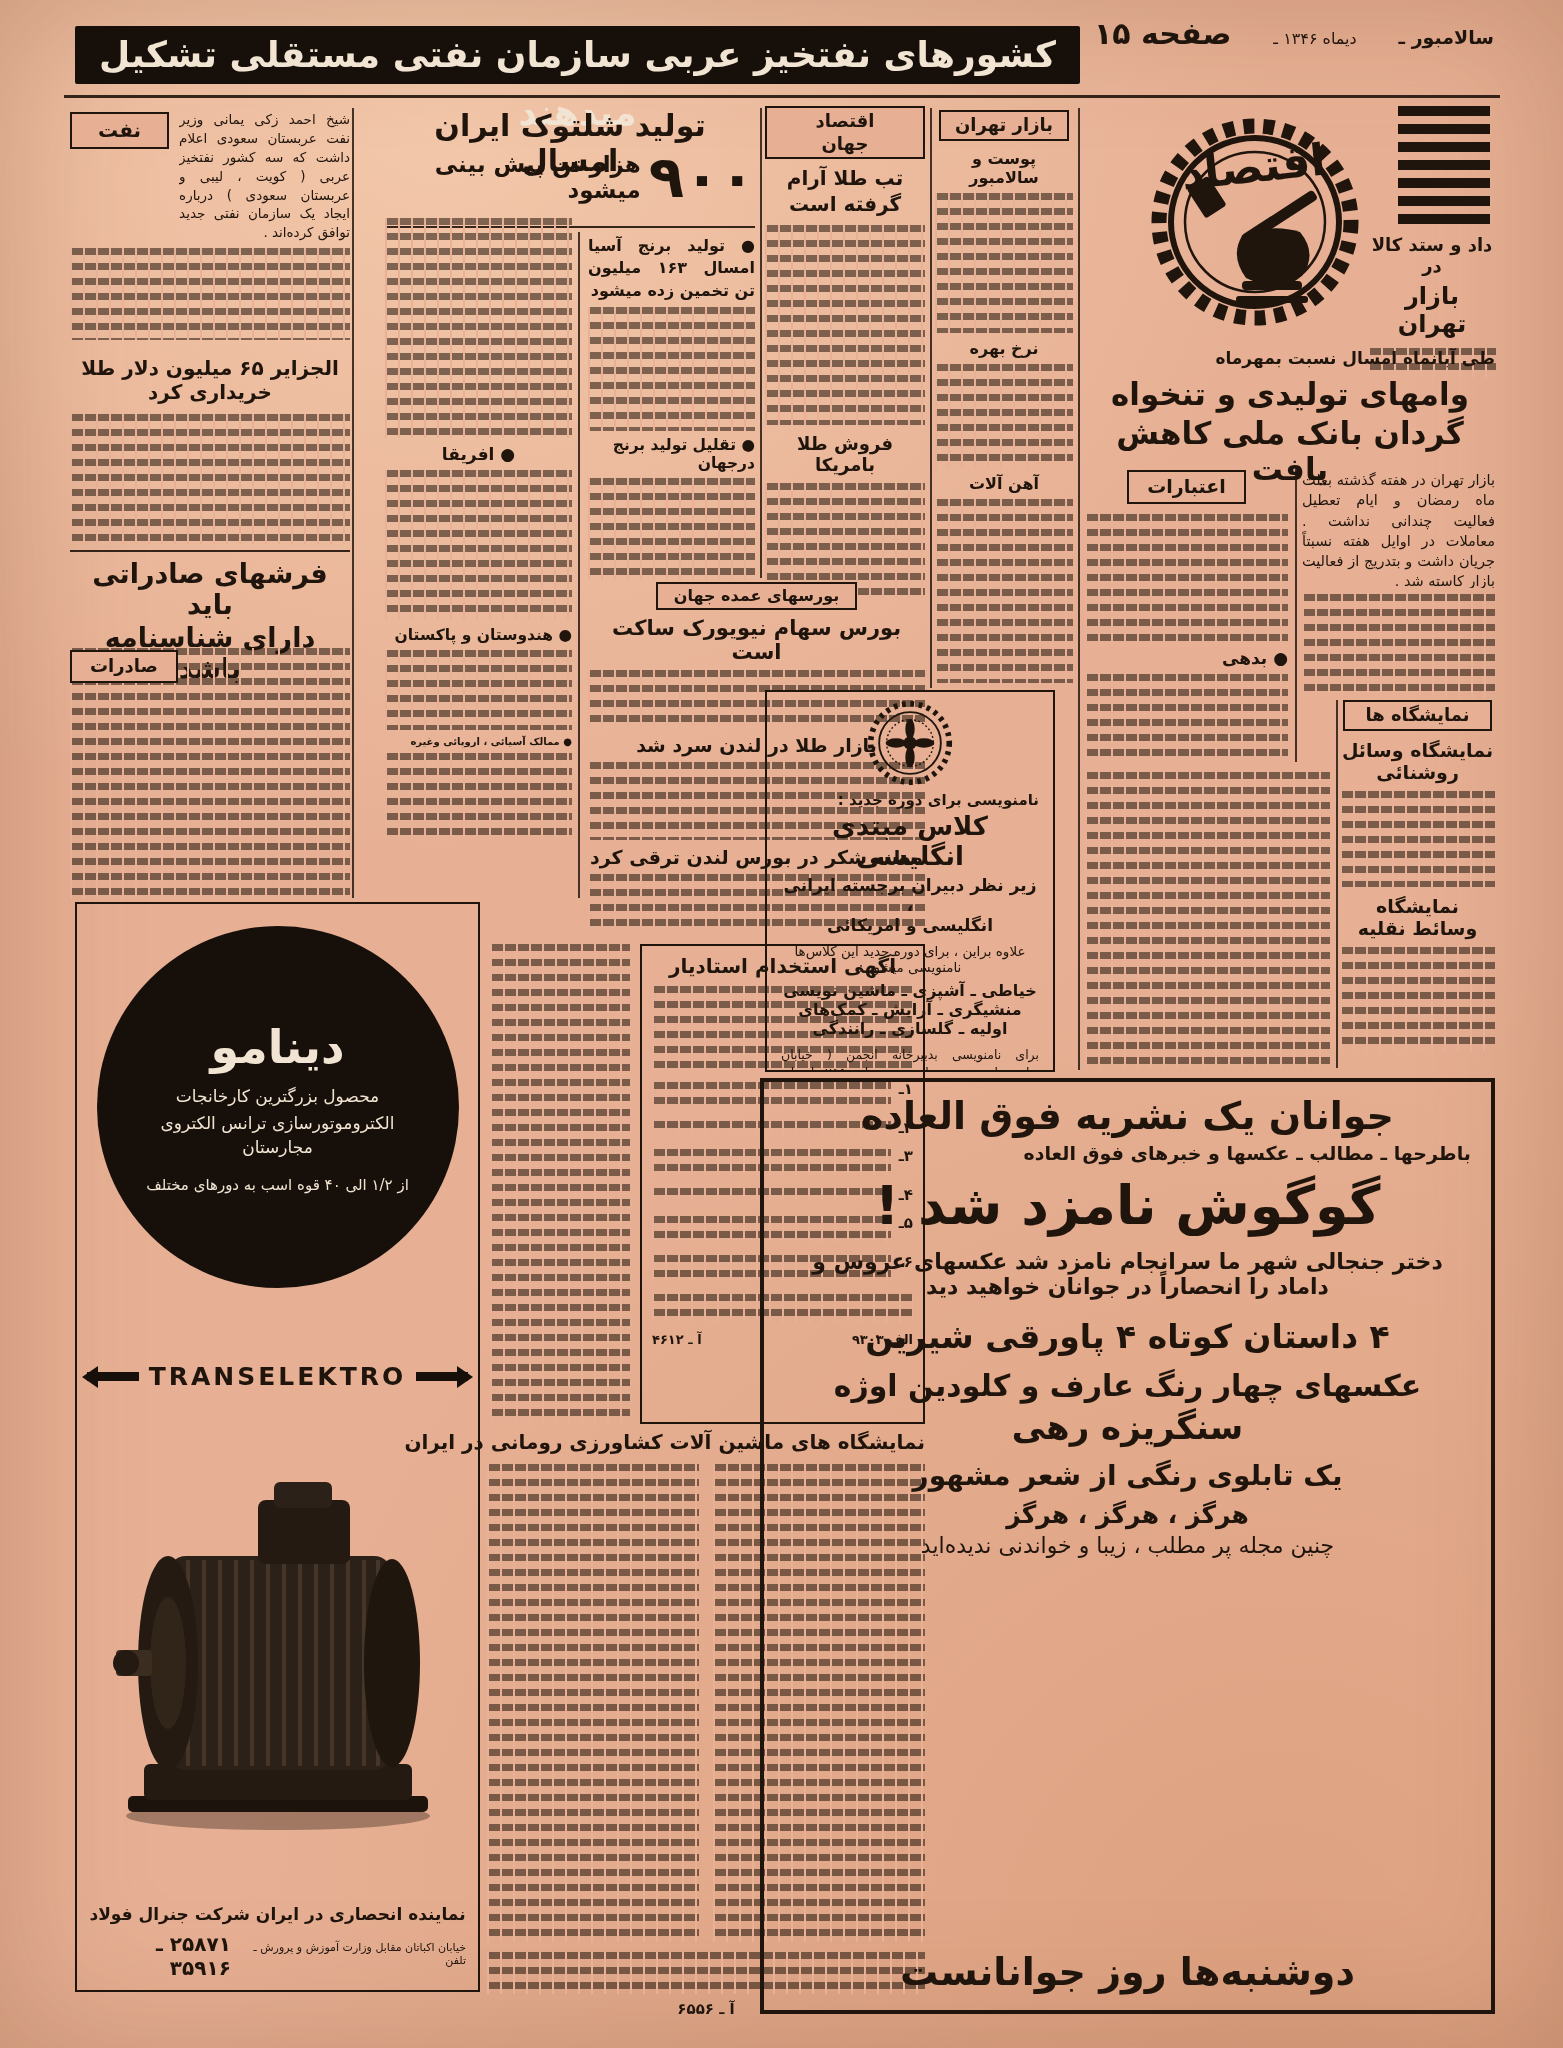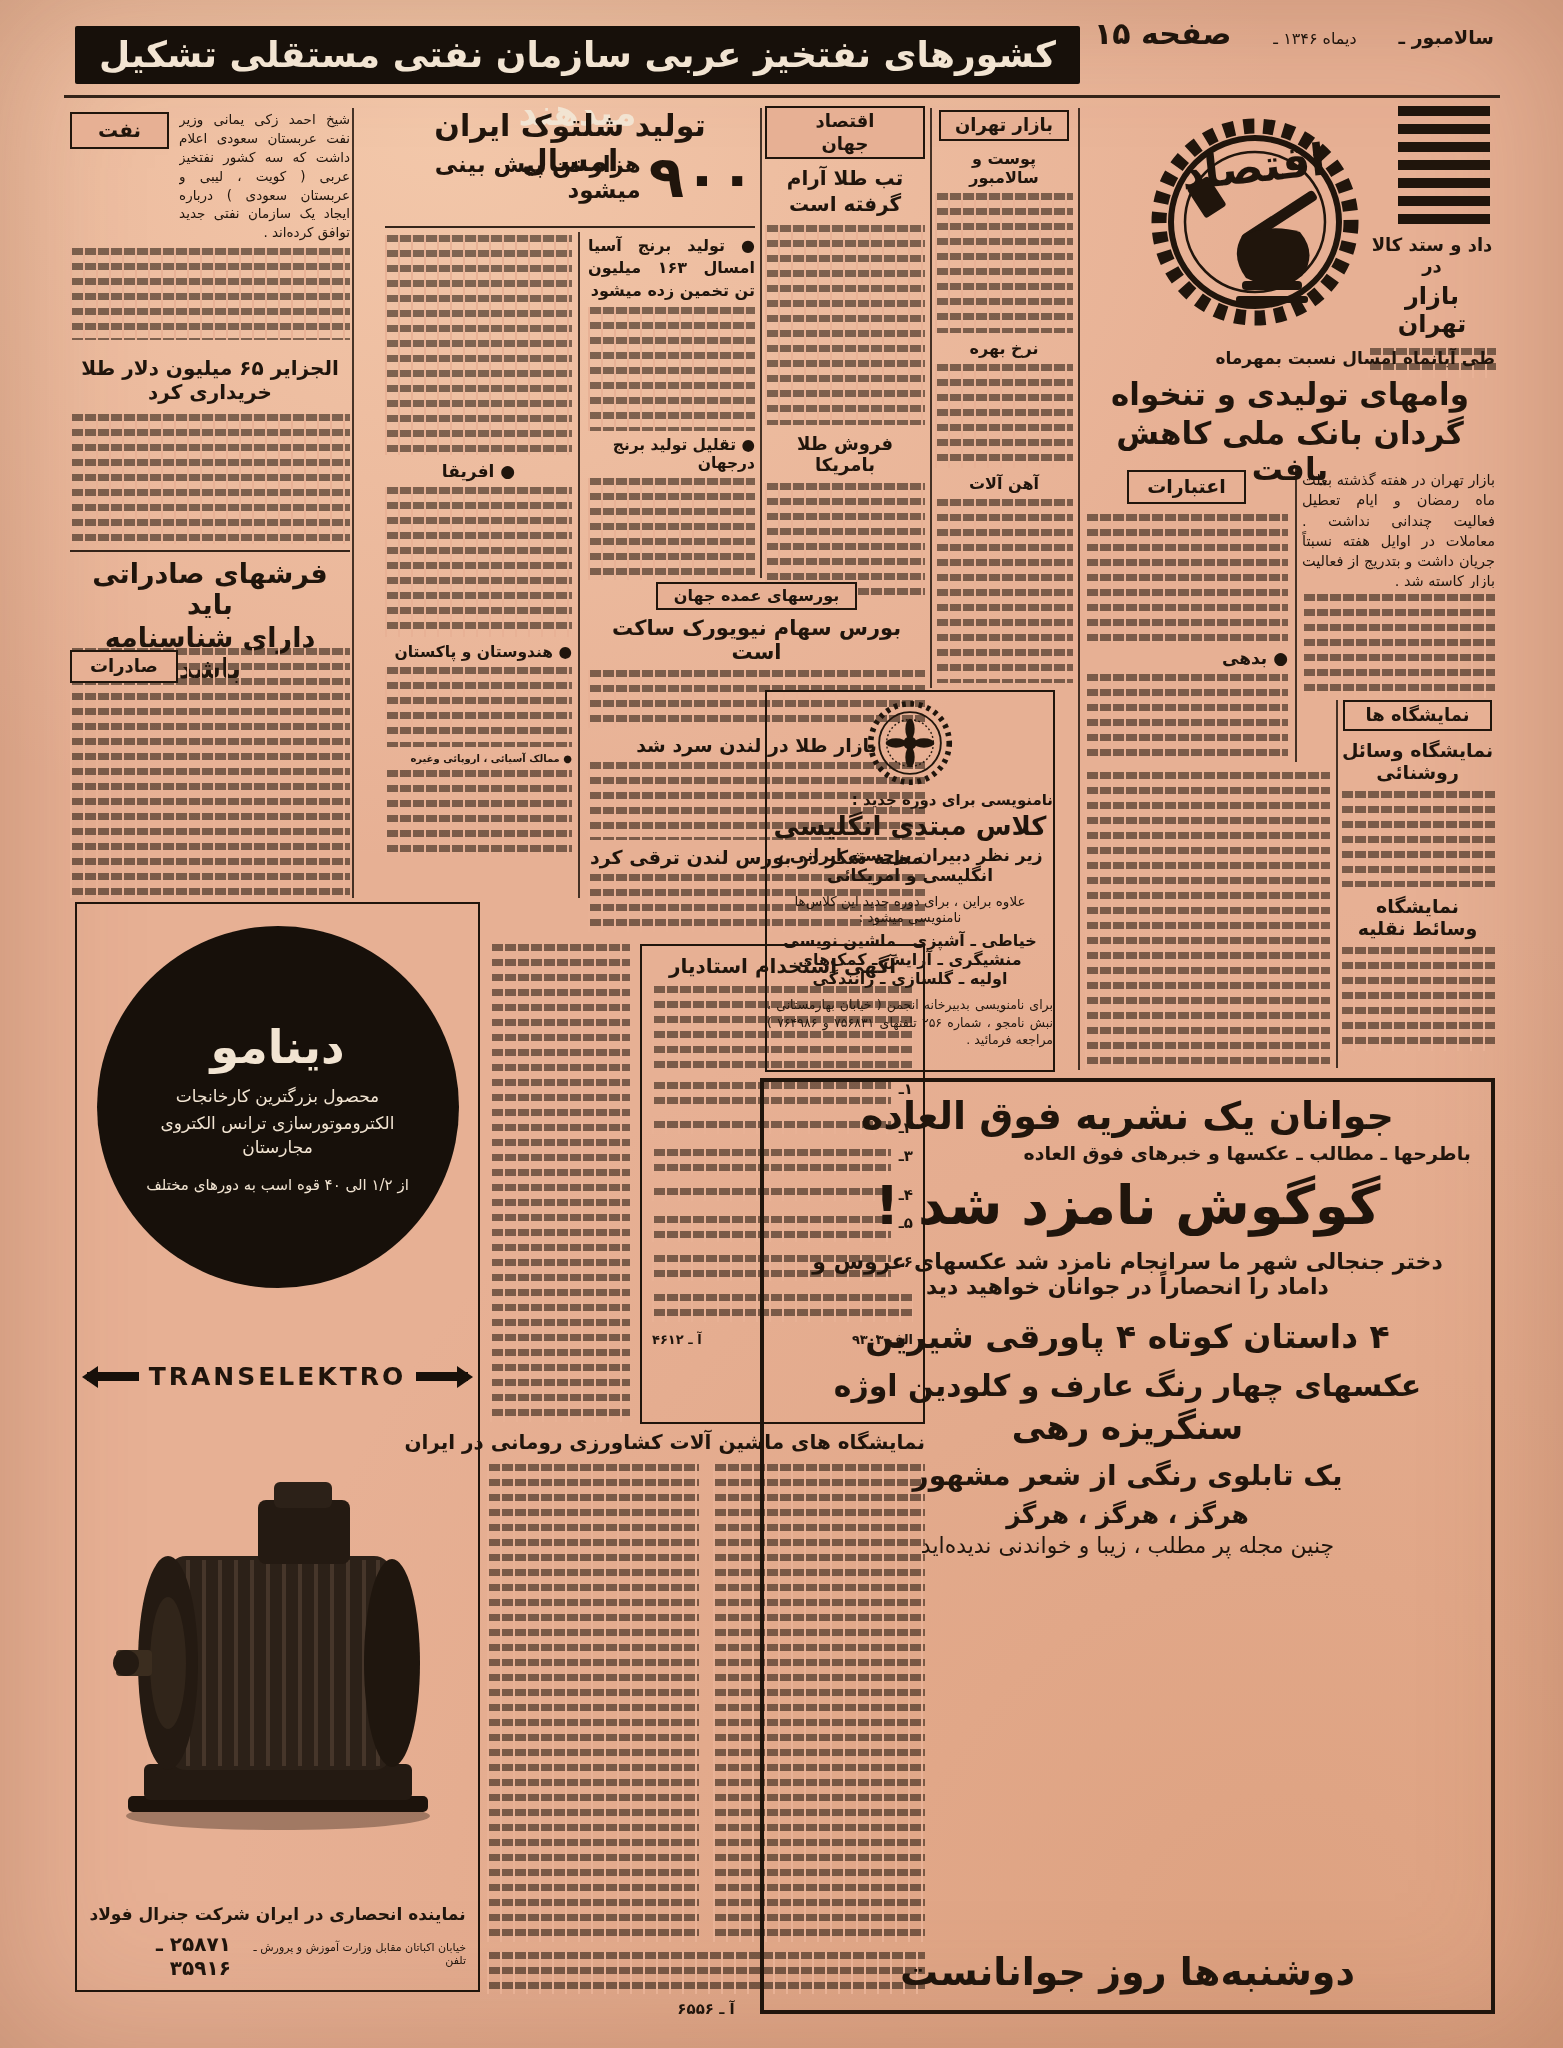--- a/index.html
+++ b/index.html
@@ -47,21 +47,21 @@
   .dyncircle{
     width:362px;height:362px;border-radius:50%;background:var(--banner-bg);
     color:var(--banner-tx);margin:22px auto 0;display:flex;flex-direction:column;
     justify-content:center;align-items:center;text-align:center;padding:0 34px;
   }
   .brandrow{direction:ltr;display:flex;align-items:center;justify-content:center;gap:10px;margin-top:14px}
   .abar{width:52px;height:9px;background:var(--banner-bg);position:relative}
   .abar.west::before{content:"";position:absolute;left:-16px;top:-6.5px;border:11px solid transparent;border-right:16px solid var(--banner-bg)}
   .abar.east::before{content:"";position:absolute;right:-16px;top:-6.5px;border:11px solid transparent;border-left:16px solid var(--banner-bg)}
   .brand{font-weight:bold;font-size:25px;letter-spacing:3px;color:var(--ink)}
-  .classad{border:2px solid var(--ink);text-align:center;padding:8px 0;overflow:hidden}
+  .classad{border:2px solid var(--ink);text-align:center;padding:8px 14px;overflow:hidden}
   .jav{border:4px solid var(--ink);display:flex;flex-direction:column;padding:12px 20px;overflow:hidden}
 </style>
 </head>
 <body>
 
 <div class="page">
 
   <div class="abs" style="left:1090px;top:16px;width:408px;height:52px;display:flex;align-items:baseline;justify-content:space-between;padding:0 4px">
     <span class="b" style="font-size:19px">سالامبور ـ</span>
     <span style="font-size:16px">دیماه ۱۳۴۶ ـ</span>
@@ -221,21 +221,21 @@
   </div>
   <div class="hrule" style="left:385px;top:226px;width:370px;height:2px"></div>
 
   <div class="abs" style="left:588px;top:235px;width:167px">
     <div class="b lead" style="font-size:16px;height:66px">● تولید برنج آسیا امسال ۱۶۳ میلیون تن تخمین زده میشود</div>
     <div class="sim" style="height:124px;margin-top:6px"></div>
     <div class="b r" style="font-size:15.5px;margin-top:5px">● تقلیل تولید برنج درجهان</div>
     <div class="sim" style="height:102px;margin-top:6px"></div>
   </div>
 
-  <div class="abs" style="left:385px;top:235px;width:187px">
+  <div class="abs" style="left:385px;top:218px;width:187px">
     <div class="sim" style="height:220px"></div>
     <div class="b c" style="font-size:17px;margin-top:6px">● افریقا</div>
     <div class="sim" style="height:150px;margin-top:6px"></div>
     <div class="b r" style="font-size:15.5px;margin-top:6px">● هندوستان و پاکستان</div>
     <div class="sim" style="height:80px;margin-top:6px"></div>
     <div class="b r" style="font-size:10px;margin-top:6px">● ممالک آسیائی ، اروپائی وغیره</div>
     <div class="sim" style="height:86px;margin-top:6px"></div>
   </div>
 
   <div class="abs" style="left:70px;top:110px;width:280px;height:240px;overflow:hidden">

